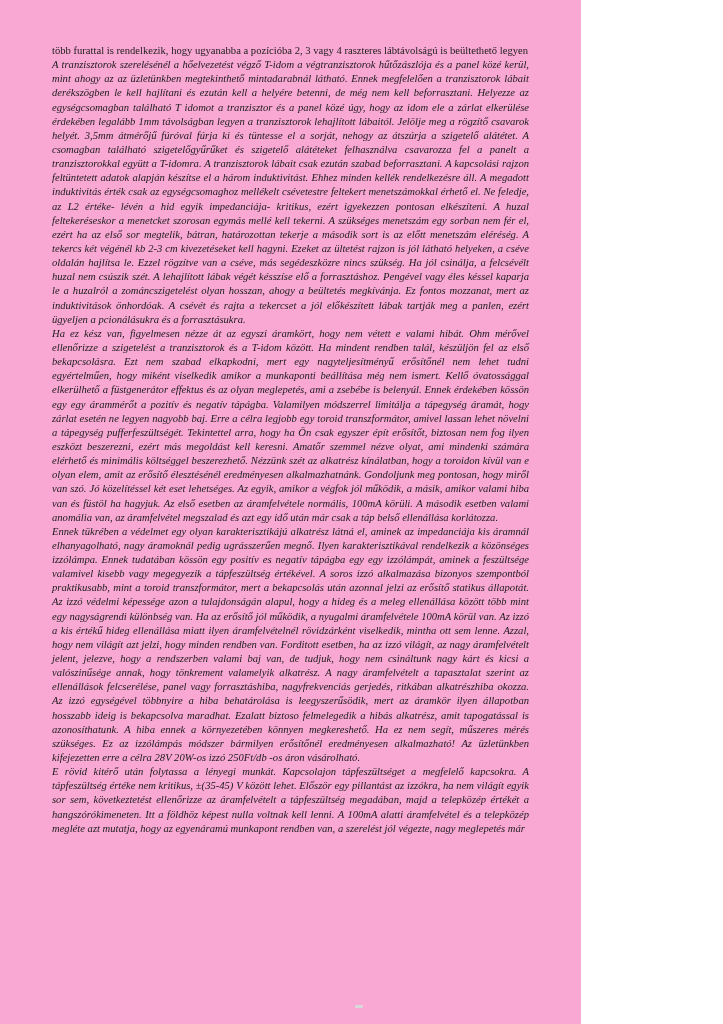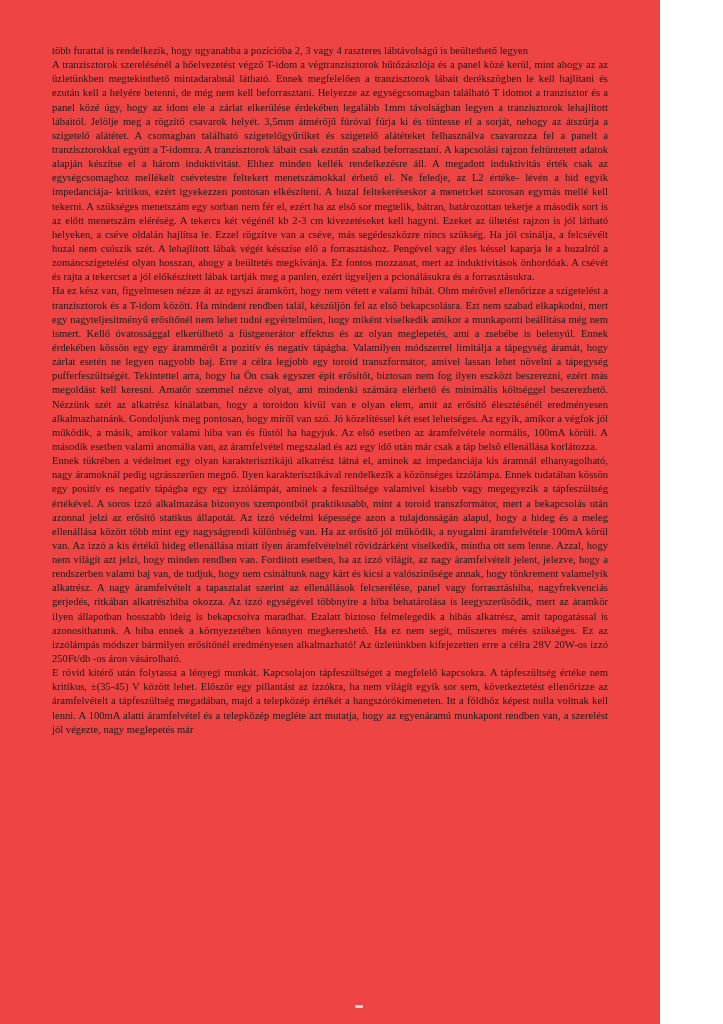--- a/index.html
+++ b/index.html
@@ -9,42 +9,43 @@
   }
   body {
     width: 723px;
     height: 1024px;
     overflow: hidden;
     font-family: "Liberation Serif", serif;
     color: #1a1a1a;
   }
   .page {
     position: relative;
-    width: 660px;
+    width: 581px;
     height: 1024px;
-    background: #ef4444;
+    background: #f9a8d4;
     box-sizing: border-box;
     padding: 44px 52px 30px 52px;
   }
   .doc-body {
     font-size: 10.6px;
     line-height: 1.335;
     text-align: justify;
     text-justify: inter-word;
     hyphens: none;
   }
   .doc-body p {
     margin: 0 0 0 0;
     text-indent: 0;
   }
   .para {
     margin-bottom: 0.5px;
   }
   .para-indent {
     text-indent: 9px;
+    font-style: italic;
   }
   .page-bottom-mark {
     position: absolute;
     left: 355px;
     bottom: 16px;
     width: 8px;
     height: 3px;
     background: #d8d8d8;
     border-radius: 1px;
   }

